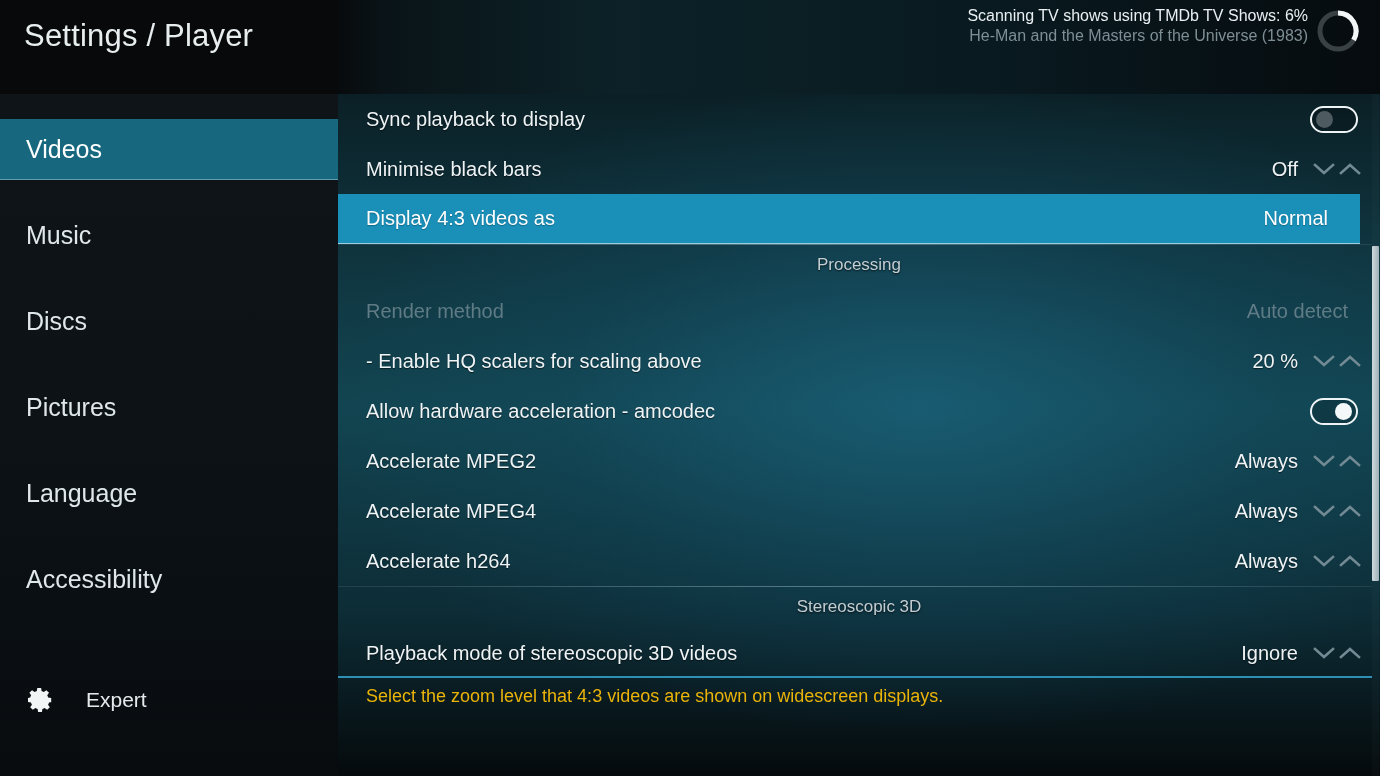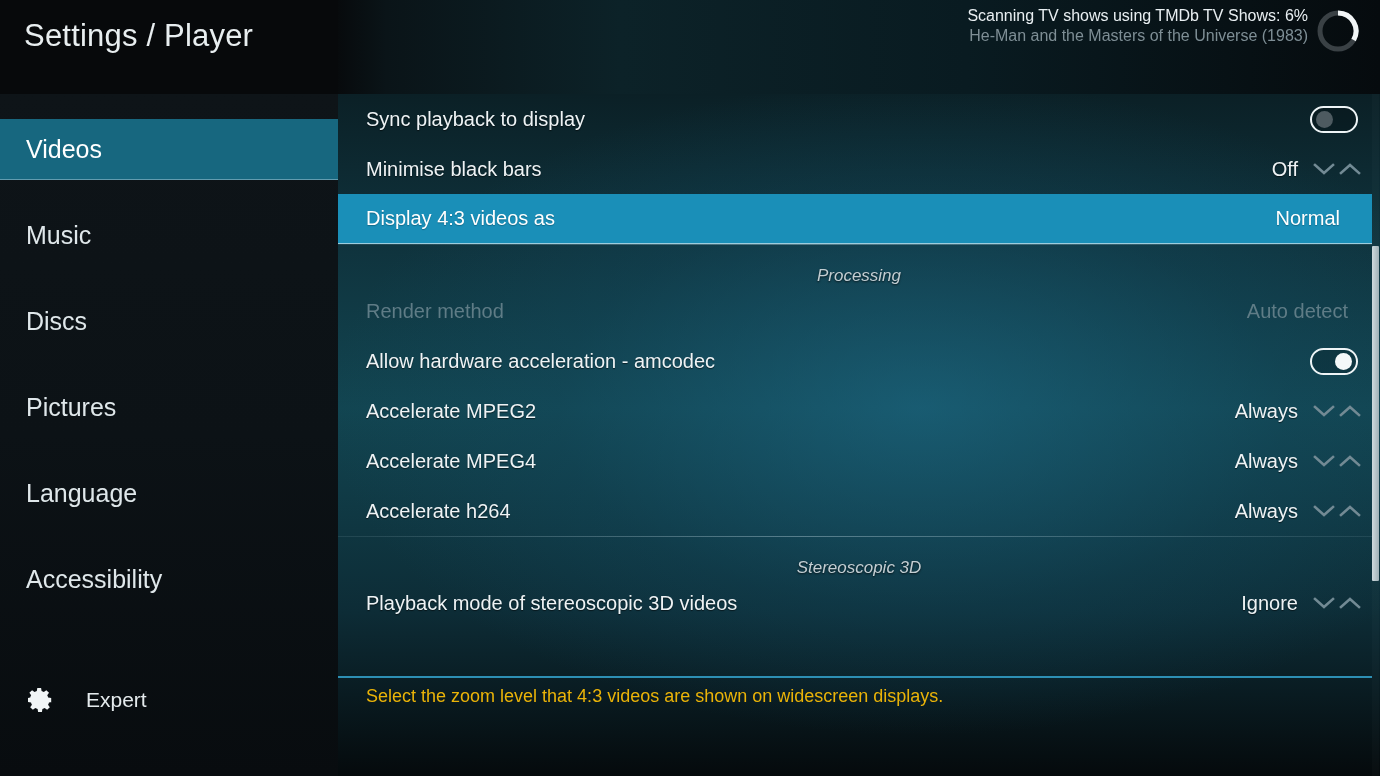--- a/index.html
+++ b/index.html
@@ -146,21 +146,21 @@
   }
   .row.has-spinner .value { margin-right: 10px; }
   .row.plain .value { margin-right: 32px; }
 
   .row.disabled .label,
   .row.disabled .value { color: #5f7c86; text-shadow: none; }
 
   .row.selected {
     background: #1a8fb8;
     border-bottom: 1px solid rgba(200,225,235,0.75);
-    margin-right: 8px;
+    margin-right: 20px;
   }
   .row.selected .label,
   .row.selected .value { color: #ffffff; text-shadow: 0 1px 1px rgba(0,0,0,0.25); }
   .row.selected .value { margin-right: 32px; }
 
   .spin-ctrl {
     width: 58px;
     margin-right: 14px;
     display: flex;
     align-items: center;
@@ -183,24 +183,23 @@
     top: 3px;
     width: 17px; height: 17px;
     border-radius: 50%;
   }
   .toggle.off .knob { left: 4px; background: #4d5a60; }
   .toggle.on  .knob { right: 4px; background: #f4f8f9; }
 
   .section-head {
     height: 42px;
     display: flex;
-    align-items: flex-end;
+    align-items: center;
     justify-content: center;
     position: relative;
-    font-style: italic;
   }
   .section-head .stitle {
     font-size: 17px;
     color: #c3ced3;
     text-shadow: 0 1px 2px rgba(0,0,0,0.7);
     white-space: nowrap;
   }
   .section-head::before {
     content: "";
     position: absolute;
@@ -327,20 +326,32 @@
 
       <div class="section-head">
         <span class="stitle">Processing</span>
       </div>
 
       <div class="row disabled plain">
         <span class="label">Render method</span>
         <span class="value">Auto detect</span>
       </div>
 
+      <div class="row has-spinner">
+        <span class="label">- Enable HQ scalers for scaling above</span>
+        <span class="value">20 %</span>
+        <span class="spin-ctrl">
+          <svg width="24" height="16" viewBox="0 0 24 16">
+              <path d="M3 4 L12 12 L21 4" fill="none" stroke="#728a94" stroke-width="2.6" stroke-linecap="square"></path>
+            </svg>
+          <svg width="24" height="16" viewBox="0 0 24 16">
+              <path d="M3 12 L12 4 L21 12" fill="none" stroke="#728a94" stroke-width="2.6" stroke-linecap="square"></path>
+            </svg>
+        </span>
+      </div>
 
       <div class="row">
         <span class="label">Allow hardware acceleration - amcodec</span>
 
         <span class="toggle on" style="margin-left:auto">
           <span class="knob"></span>
         </span>
       </div>
 
       <div class="row has-spinner">

